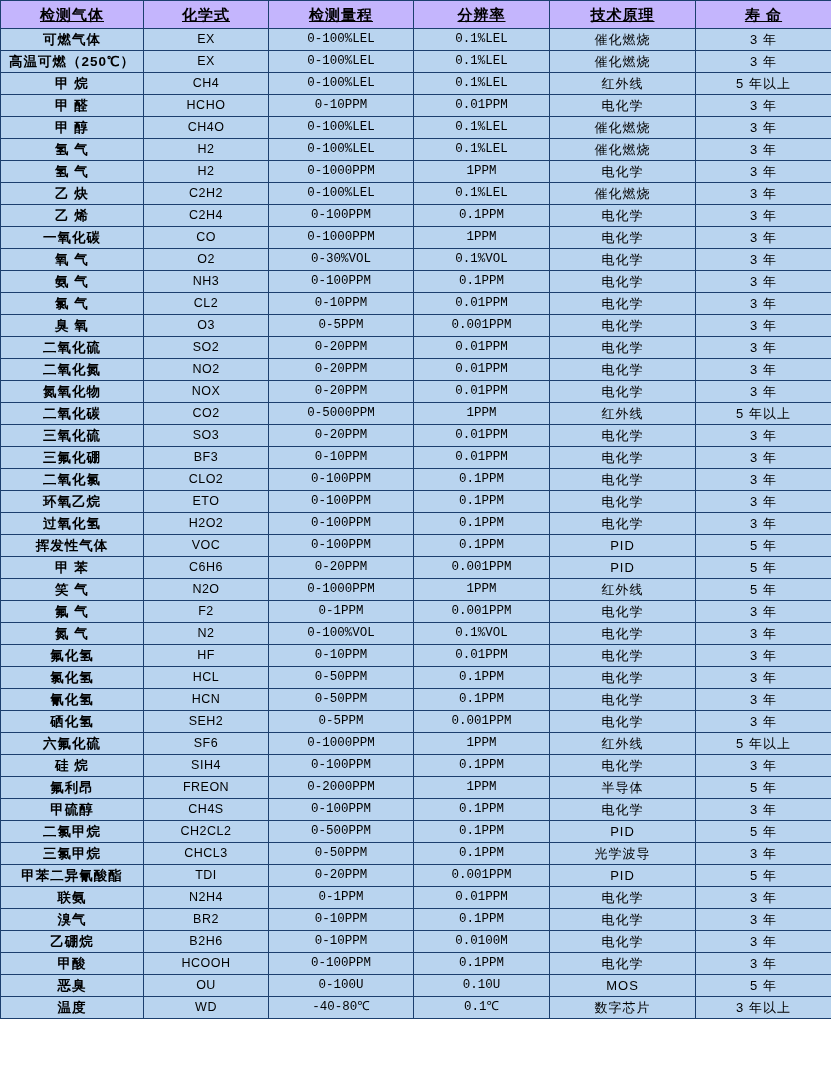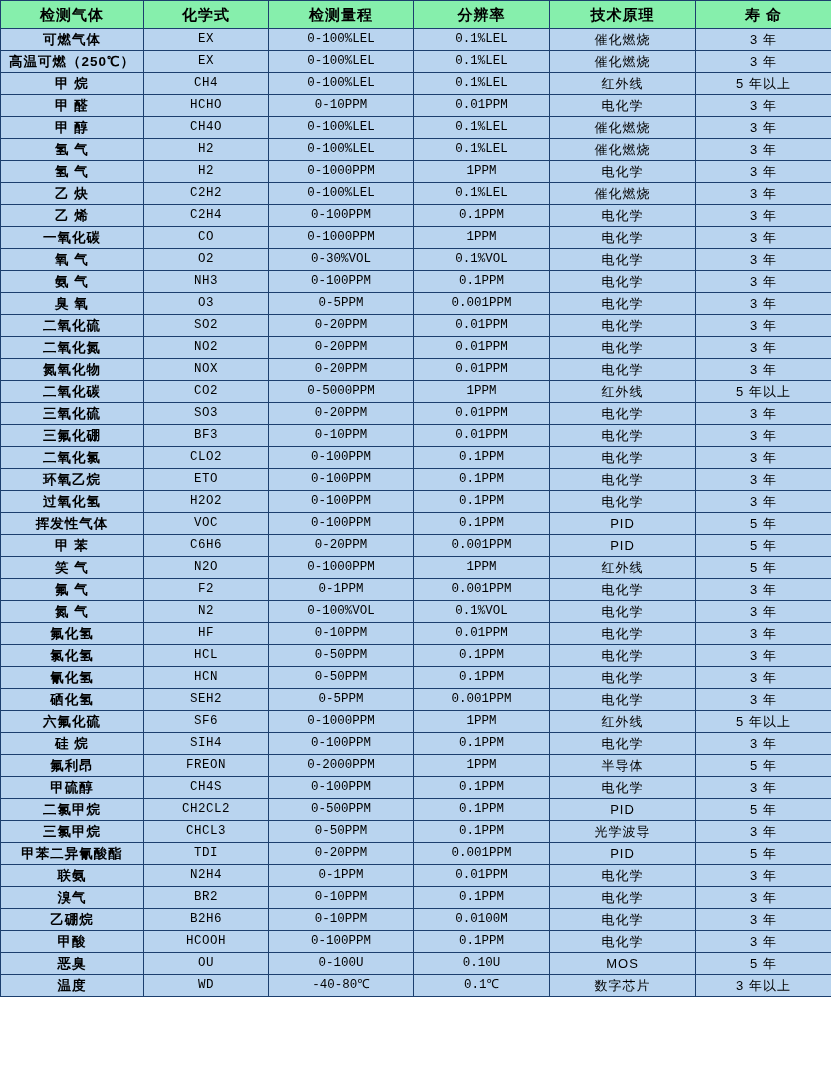--- a/index.html
+++ b/index.html
@@ -37,32 +37,33 @@
     line-height: 21px;
     white-space: nowrap;
     overflow: hidden;
   }
   table.gas-table thead th {
     height: 27px;
     line-height: 27px;
     font-size: 15px;
     font-weight: bold;
     letter-spacing: 1px;
-    background: #86efac;
+    background: #c4b5fd;
+    text-decoration: underline;
   }
   table.gas-table tbody td {
     font-size: 13px;
   }
   table.gas-table tbody td.name {
     font-size: 13.5px;
     letter-spacing: 1px;
     font-weight: bold;
   }
   table.gas-table tbody td.formula {
-    font-family: Liberation Mono, monospace;
+    font-family: Liberation Sans, sans-serif;
     font-size: 12.5px;
     letter-spacing: 0.5px;
   }
   table.gas-table tbody td.range,
   table.gas-table tbody td.res {
     font-family: "Liberation Mono", monospace;
     font-size: 12.5px;
   }
   table.gas-table tbody td.tech,
   table.gas-table tbody td.life {
@@ -183,20 +184,28 @@
       </tr>
       <tr>
         <td class="name">氨 气</td>
         <td class="formula">NH3</td>
         <td class="range">0-100PPM</td>
         <td class="res">0.1PPM</td>
         <td class="tech">电化学</td>
         <td class="life">3 年</td>
       </tr>
       <tr>
+        <td class="name">氯 气</td>
+        <td class="formula">CL2</td>
+        <td class="range">0-10PPM</td>
+        <td class="res">0.01PPM</td>
+        <td class="tech">电化学</td>
+        <td class="life">3 年</td>
+      </tr>
+      <tr>
         <td class="name">臭 氧</td>
         <td class="formula">O3</td>
         <td class="range">0-5PPM</td>
         <td class="res">0.001PPM</td>
         <td class="tech">电化学</td>
         <td class="life">3 年</td>
       </tr>
       <tr>
         <td class="name">二氧化硫</td>
         <td class="formula">SO2</td>

